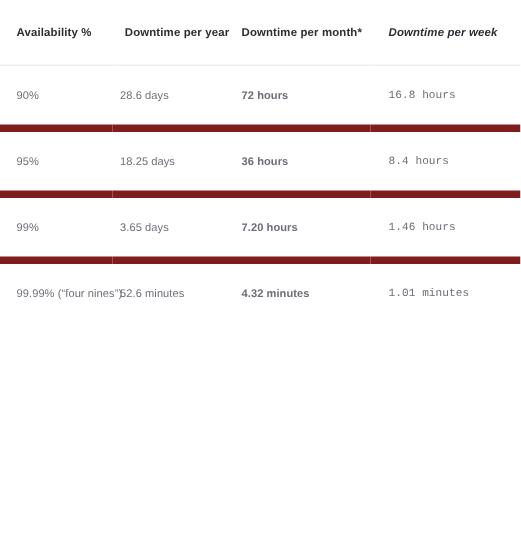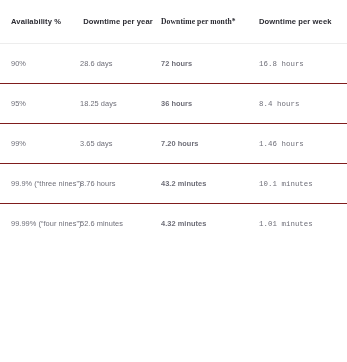--- a/index.html
+++ b/index.html
@@ -31,31 +31,31 @@
     text-align: left;
     padding: 0 0 0 0;
     height: 43px;
     vertical-align: middle;
     border-bottom: 1px solid #ededed;
     letter-spacing: 0.1px;
     white-space: nowrap;
   }
   .availability-table thead th.h1 { padding-left: 11px; }
   .availability-table thead th.h2 { padding-left: 5px; text-align: center; }
-  .availability-table thead th.h3 { padding-left: 5px; font-family: Liberation Serif, serif; }
-  .availability-table thead th.h4 { padding-left: 12px; }
+  .availability-table thead th.h3 { padding-left: 5px; }
+  .availability-table thead th.h4 { padding-left: 12px; font-style: italic; }
 
   .availability-table tbody td {
     font-size: 7.4px;
     font-weight: normal;
     color: #6e6e78;
     text-align: left;
     height: 37px;
     vertical-align: middle;
-    border-bottom: 1px solid #7f1d1d;
+    border-bottom: 5px solid #7f1d1d;
     white-space: nowrap;
     letter-spacing: 0.05px;
   }
   .availability-table tbody td.d1 { padding-left: 11px; }
   .availability-table tbody td.d2 { padding-left: 5px; }
   .availability-table tbody td.d3 { padding-left: 5px; font-weight: bold; }
   .availability-table tbody td.d4 { padding-left: 12px; font-family: Liberation Mono, monospace; }
 
   .availability-table tbody tr:last-child td {
     border-bottom: none;
@@ -92,25 +92,19 @@
       <td class="d3">36 hours</td>
       <td class="d4">8.4 hours</td>
     </tr>
     <tr>
       <td class="d1">99%</td>
       <td class="d2">3.65 days</td>
       <td class="d3">7.20 hours</td>
       <td class="d4">1.46 hours</td>
     </tr>
     <tr>
-      <td class="d1">99.9% (“three nines”)</td>
-      <td class="d2">8.76 hours</td>
-      <td class="d3">43.2 minutes</td>
-      <td class="d4">10.1 minutes</td>
-    </tr>
-    <tr>
       <td class="d1">99.99% (“four nines”)</td>
       <td class="d2">52.6 minutes</td>
       <td class="d3">4.32 minutes</td>
       <td class="d4">1.01 minutes</td>
     </tr>
   </tbody>
 </table>
 
 </body></html>

